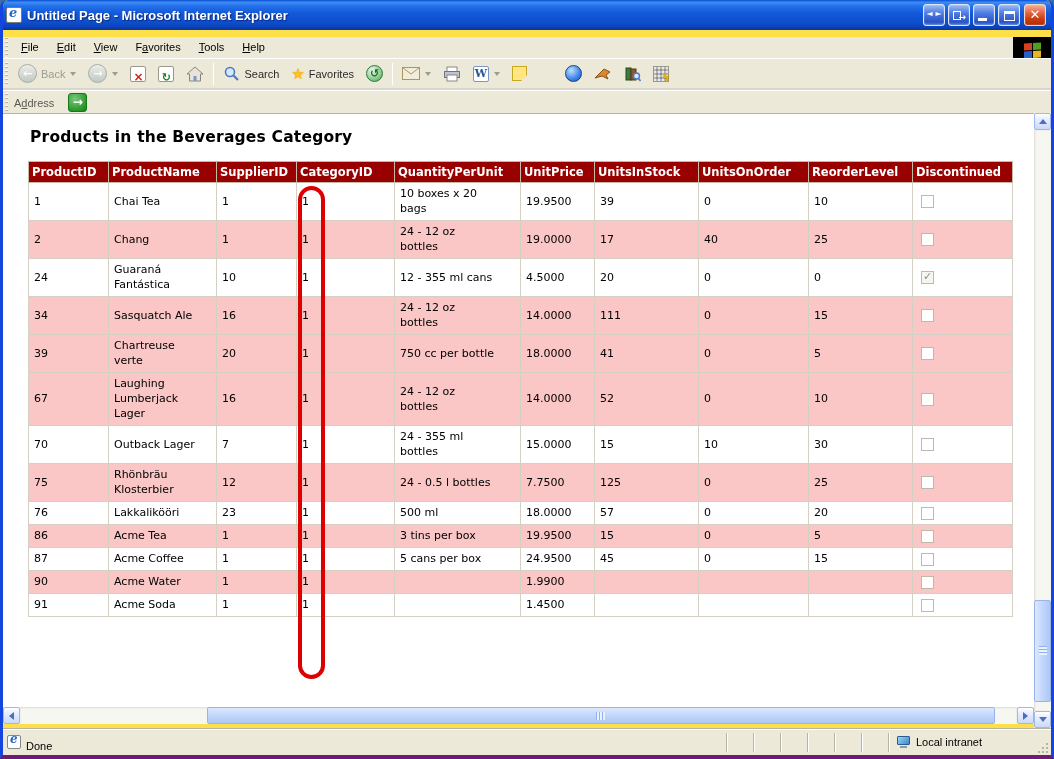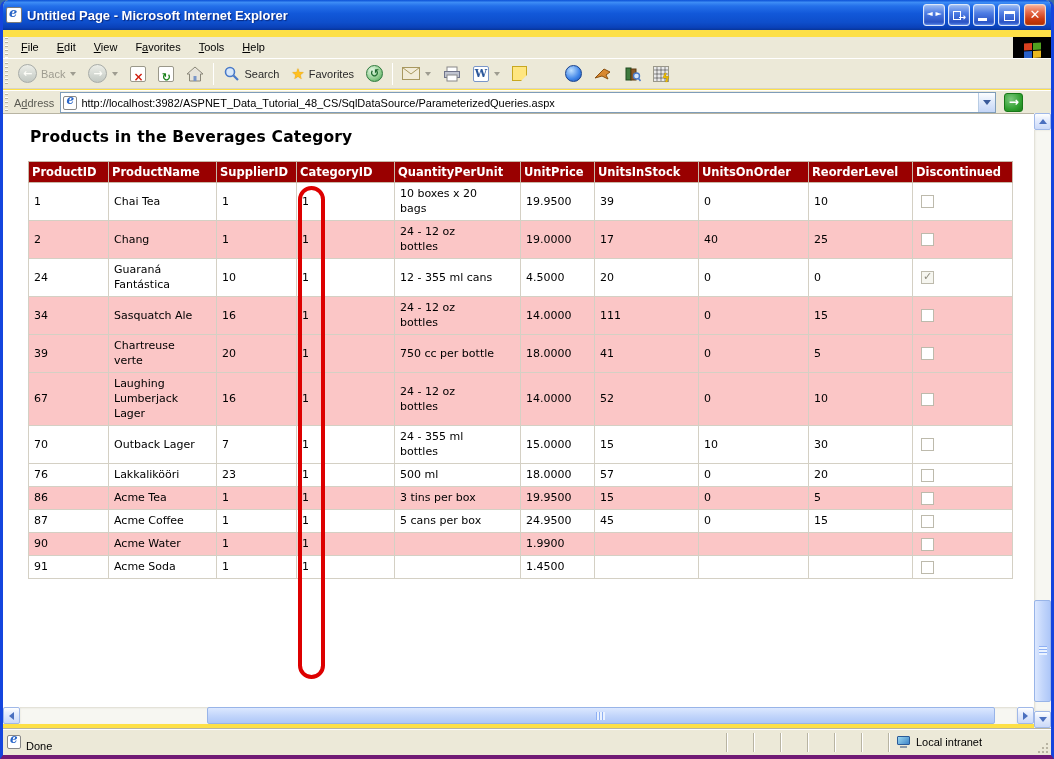--- a/index.html
+++ b/index.html
@@ -299,27 +299,20 @@
         </svg>
     </div>
     <div class="tbn">
         <span class="devgrid"></span>
       </div>
   </div>
 
   <div class="addressbar">
     <i class="grip"></i>
     <span class="ad-label" id="addr-label">A<u>d</u>dress</span>
-    <div class="ad-field">
-      <span class="fav-icon"></span>
-      <span class="ad-url">http://localhost:3982/ASPNET_Data_Tutorial_48_CS/SqlDataSource/ParameterizedQueries.aspx</span>
-      <span class="ad-drop">
-          <i></i>
-        </span>
-    </div>
     <div class="go-wrap">
       <button class="go-btn">→</button>
       <span class="go-label">Go</span>
     </div>
   </div>
 
   <div class="content" id="content">
     <h1 class="page-heading">Products in the Beverages Category</h1>
     <table class="grid" id="grid">
       <colgroup>
@@ -435,20 +428,33 @@
             <td>7</td>
             <td>1</td>
             <td>24 - 355 ml
 bottles</td>
             <td>15.0000</td>
             <td>15</td>
             <td>10</td>
             <td>30</td>
             <td><span class="cb"></span></td>
           </tr>
+          <tr class="alt">
+            <td>75</td>
+            <td>Rhönbräu
+Klosterbier</td>
+            <td>12</td>
+            <td>1</td>
+            <td>24 - 0.5 l bottles</td>
+            <td>7.7500</td>
+            <td>125</td>
+            <td>0</td>
+            <td>25</td>
+            <td><span class="cb"></span></td>
+          </tr>
           <tr>
             <td>76</td>
             <td>Lakkalikööri</td>
             <td>23</td>
             <td>1</td>
             <td>500 ml</td>
             <td>18.0000</td>
             <td>57</td>
             <td>0</td>
             <td>20</td>

